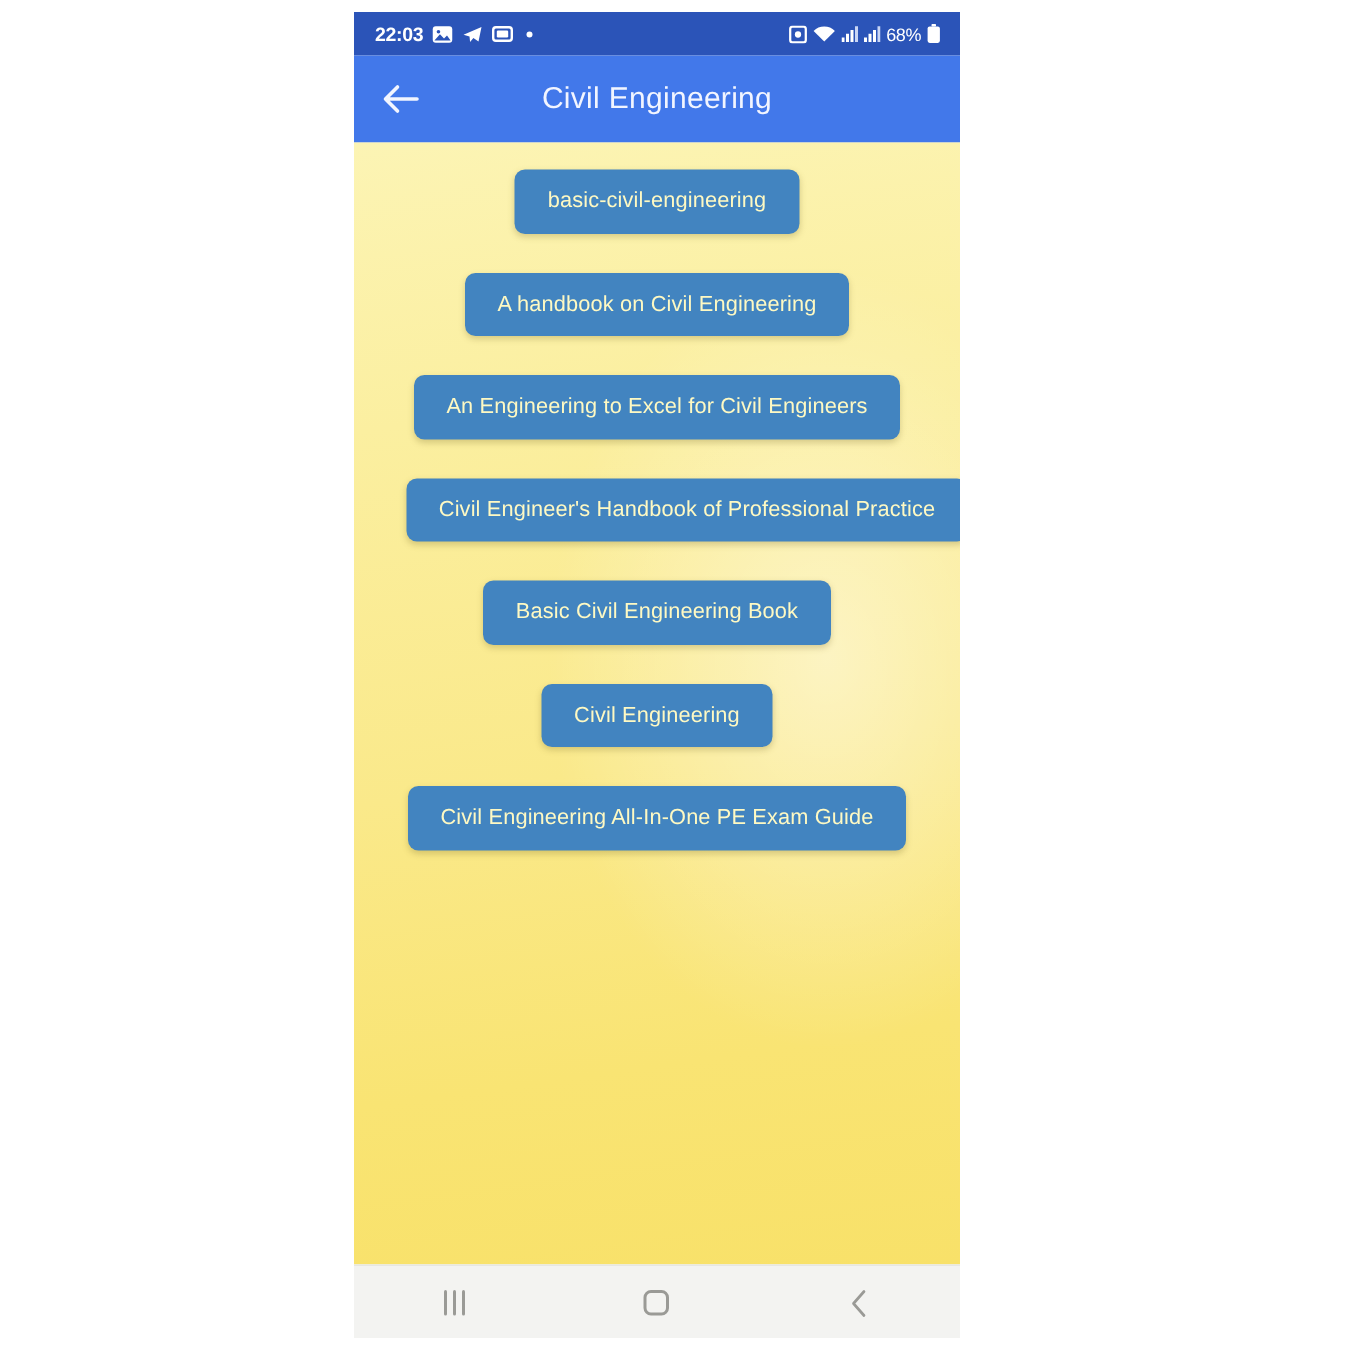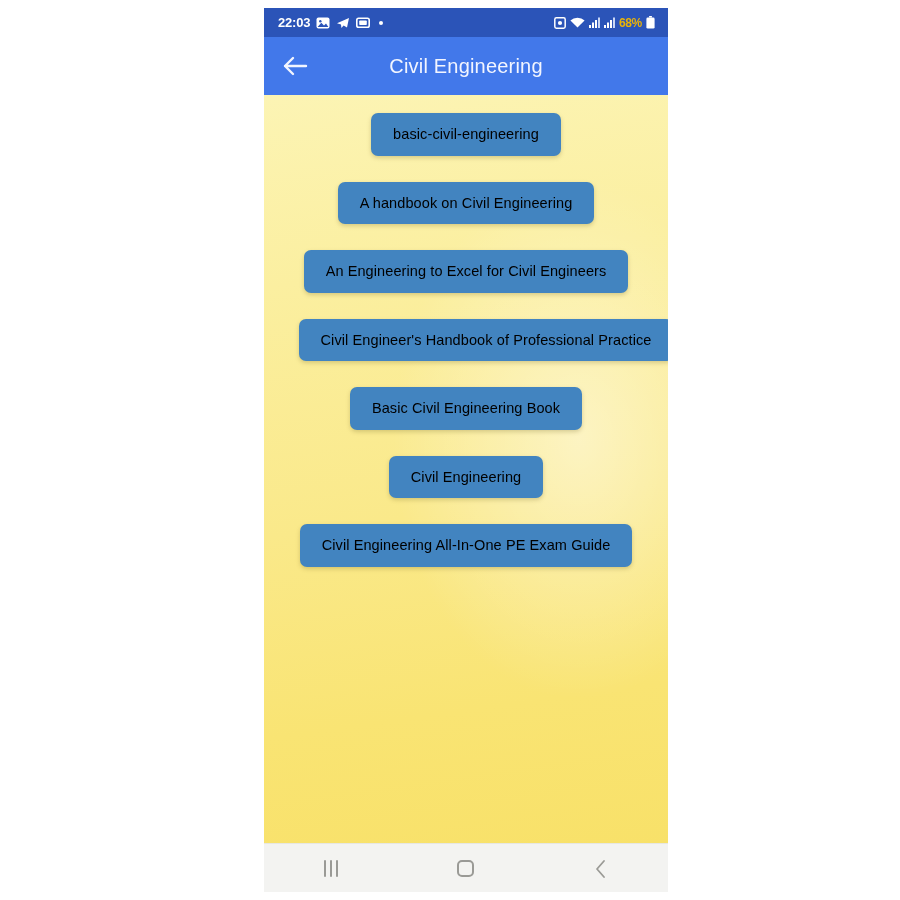--- a/index.html
+++ b/index.html
@@ -18,21 +18,21 @@
   #canvas {
     position: relative;
     width: 900px;
     height: 900px;
     background: #ffffff;
   }
 
   
   #phone {
     position: absolute;
-    left: 264px;
+    left: 236px;
     top: 8px;
     width: 404px;
     height: 884px;
     overflow: hidden;
     background: #f6f6f4;
   }
 
   
   #status-bar {
     position: relative;
@@ -57,22 +57,22 @@
   }
   #status-clock {
     font-size: 13px;
     font-weight: bold;
     letter-spacing: -0.2px;
     color: #ffffff;
   }
   .sicon { display: block; }
   #battery-text {
     font-size: 12px;
-    font-weight: bold;
-    color: #eab308;
+    font-weight: normal;
+    color: #ffffff;
     letter-spacing: -0.3px;
   }
   #status-dot {
     width: 4px;
     height: 4px;
     border-radius: 50%;
     background: #ffffff;
     display: block;
     margin-left: 3px;
   }
@@ -115,21 +115,21 @@
   }
   #list-inner {
     position: relative;
     padding-top: 18px;
     display: flex;
     flex-direction: column;
     align-items: center;
   }
   .list-item {
     background: #4284c0;
-    color: #000000;
+    color: #fef9c3;
     border-radius: 7px;
     font-size: 14.5px;
     line-height: 1;
     padding: 14px 22px;
     margin-bottom: 26px;
     white-space: nowrap;
     text-align: center;
     box-shadow: 0 2px 4px rgba(120,105,40,0.28);
     letter-spacing: 0.1px;
     cursor: pointer;

